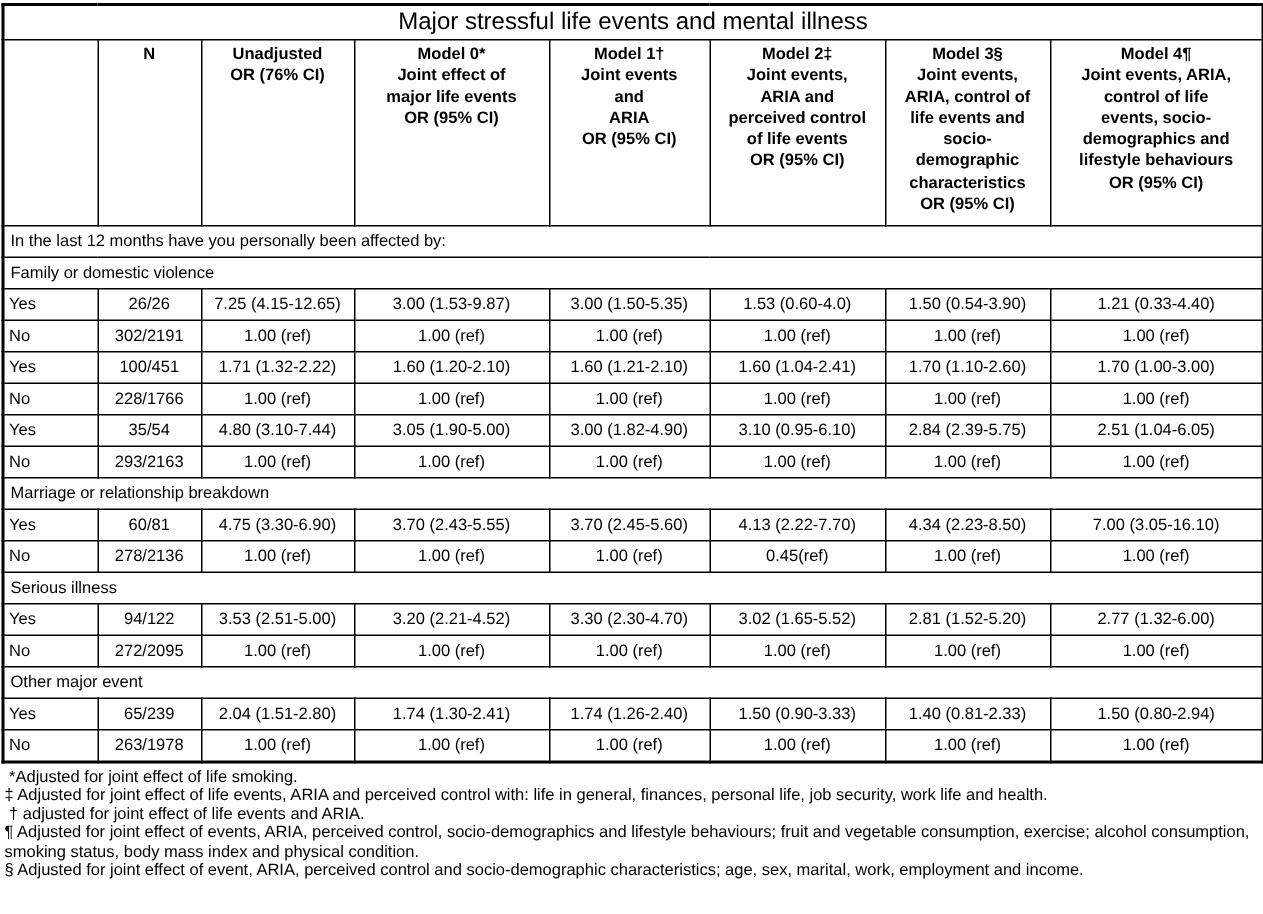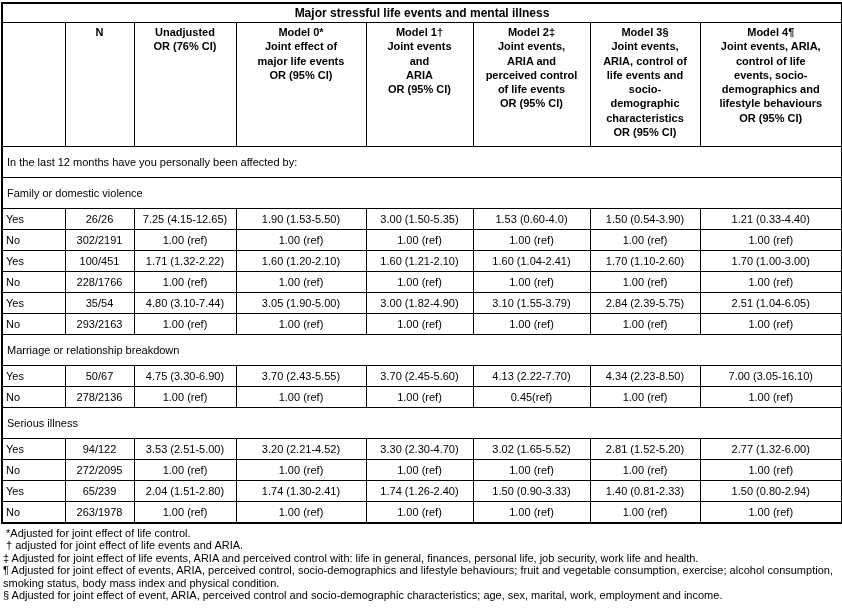--- a/index.html
+++ b/index.html
@@ -2,27 +2,27 @@
 <html><head>
 <meta charset="utf-8">
 <style>
   * { box-sizing: border-box; }
   html, body { margin: 0; padding: 0; background: #ffffff; color: #000000;
     font-family: "Liberation Sans", sans-serif; }
   .page { width: 842px; padding: 2px 1px 0 1px; }
   table.stats { border-collapse: collapse; table-layout: fixed; width: 840px;
     border: 2px solid #000; }
   th, td { border: 1px solid #000; font-size: 11px; padding: 1px 3px; overflow: hidden; }
-  th.title-cell { font-size: 12px; font-weight: bold; text-align: center;
+  th.title-cell { font-size: 16px; font-weight: normal; text-align: center;
     height: 18px; padding: 2px; margin-left: 39px; }
   th.col-head { font-weight: bold; text-align: center; vertical-align: top;
     white-space: pre-line; height: 124px; padding-top: 2px; line-height: 1.3; }
   td.cell-label { text-align: left; height: 19px; }
   td.cell-value { text-align: center; height: 21px; }
-  td.cell-span { text-align: left; height: 31px; padding-left: 4px; }
+  td.cell-span { text-align: left; height: 21px; padding-left: 4px; }
   .footnotes { font-size: 11px; line-height: 12.5px; padding: 3px 2px 2px 2px; }
   .footnote-line { margin: 0; white-space: pre-wrap; }
 </style>
 </head>
 <body>
 
 <div class="page">
   <table class="stats">
     <colgroup>
       <col style="width:63px">
@@ -79,21 +79,21 @@
         <tr>
           <td colspan="8" class="cell-span">In the last 12 months have you personally been affected by:</td>
         </tr>
         <tr>
           <td colspan="8" class="cell-span">Family or domestic violence</td>
         </tr>
         <tr>
           <td class="cell-label">Yes</td>
           <td class="cell-value">26/26</td>
           <td class="cell-value">7.25 (4.15-12.65)</td>
-          <td class="cell-value">1.90 (1.53-5.50)</td>
+          <td class="cell-value">3.00 (1.53-9.87)</td>
           <td class="cell-value">3.00 (1.50-5.35)</td>
           <td class="cell-value">1.53 (0.60-4.0)</td>
           <td class="cell-value">1.50 (0.54-3.90)</td>
           <td class="cell-value">1.21 (0.33-4.40)</td>
         </tr>
         <tr>
           <td class="cell-label">No</td>
           <td class="cell-value">302/2191</td>
           <td class="cell-value">1.00 (ref)</td>
           <td class="cell-value">1.00 (ref)</td>
@@ -121,40 +121,40 @@
           <td class="cell-value">1.00 (ref)</td>
           <td class="cell-value">1.00 (ref)</td>
           <td class="cell-value">1.00 (ref)</td>
         </tr>
         <tr>
           <td class="cell-label">Yes</td>
           <td class="cell-value">35/54</td>
           <td class="cell-value">4.80 (3.10-7.44)</td>
           <td class="cell-value">3.05 (1.90-5.00)</td>
           <td class="cell-value">3.00 (1.82-4.90)</td>
-          <td class="cell-value">3.10 (1.55-3.79)</td>
+          <td class="cell-value">3.10 (0.95-6.10)</td>
           <td class="cell-value">2.84 (2.39-5.75)</td>
           <td class="cell-value">2.51 (1.04-6.05)</td>
         </tr>
         <tr>
           <td class="cell-label">No</td>
           <td class="cell-value">293/2163</td>
           <td class="cell-value">1.00 (ref)</td>
           <td class="cell-value">1.00 (ref)</td>
           <td class="cell-value">1.00 (ref)</td>
           <td class="cell-value">1.00 (ref)</td>
           <td class="cell-value">1.00 (ref)</td>
           <td class="cell-value">1.00 (ref)</td>
         </tr>
         <tr>
           <td colspan="8" class="cell-span">Marriage or relationship breakdown</td>
         </tr>
         <tr>
           <td class="cell-label">Yes</td>
-          <td class="cell-value">50/67</td>
+          <td class="cell-value">60/81</td>
           <td class="cell-value">4.75 (3.30-6.90)</td>
           <td class="cell-value">3.70 (2.43-5.55)</td>
           <td class="cell-value">3.70 (2.45-5.60)</td>
           <td class="cell-value">4.13 (2.22-7.70)</td>
           <td class="cell-value">4.34 (2.23-8.50)</td>
           <td class="cell-value">7.00 (3.05-16.10)</td>
         </tr>
         <tr>
           <td class="cell-label">No</td>
           <td class="cell-value">278/2136</td>
@@ -182,20 +182,23 @@
           <td class="cell-label">No</td>
           <td class="cell-value">272/2095</td>
           <td class="cell-value">1.00 (ref)</td>
           <td class="cell-value">1.00 (ref)</td>
           <td class="cell-value">1.00 (ref)</td>
           <td class="cell-value">1.00 (ref)</td>
           <td class="cell-value">1.00 (ref)</td>
           <td class="cell-value">1.00 (ref)</td>
         </tr>
         <tr>
+          <td colspan="8" class="cell-span">Other major event</td>
+        </tr>
+        <tr>
           <td class="cell-label">Yes</td>
           <td class="cell-value">65/239</td>
           <td class="cell-value">2.04 (1.51-2.80)</td>
           <td class="cell-value">1.74 (1.30-2.41)</td>
           <td class="cell-value">1.74 (1.26-2.40)</td>
           <td class="cell-value">1.50 (0.90-3.33)</td>
           <td class="cell-value">1.40 (0.81-2.33)</td>
           <td class="cell-value">1.50 (0.80-2.94)</td>
         </tr>
         <tr>
@@ -205,19 +208,19 @@
           <td class="cell-value">1.00 (ref)</td>
           <td class="cell-value">1.00 (ref)</td>
           <td class="cell-value">1.00 (ref)</td>
           <td class="cell-value">1.00 (ref)</td>
           <td class="cell-value">1.00 (ref)</td>
         </tr>
       </tbody>
   </table>
 
   <div class="footnotes">
-    <div class="footnote-line"> *Adjusted for joint effect of life control.</div>
+    <div class="footnote-line"> *Adjusted for joint effect of life smoking.</div>
+    <div class="footnote-line">‡ Adjusted for joint effect of life events, ARIA and perceived control with: life in general, finances, personal life, job security, work life and health.</div>
     <div class="footnote-line"> † adjusted for joint effect of life events and ARIA.</div>
-    <div class="footnote-line">‡ Adjusted for joint effect of life events, ARIA and perceived control with: life in general, finances, personal life, job security, work life and health.</div>
     <div class="footnote-line">¶ Adjusted for joint effect of events, ARIA, perceived control, socio-demographics and lifestyle behaviours; fruit and vegetable consumption, exercise; alcohol consumption, smoking status, body mass index and physical condition.</div>
     <div class="footnote-line">§ Adjusted for joint effect of event, ARIA, perceived control and socio-demographic characteristics; age, sex, marital, work, employment and income.</div>
   </div>
 </div>
 
 </body></html>

